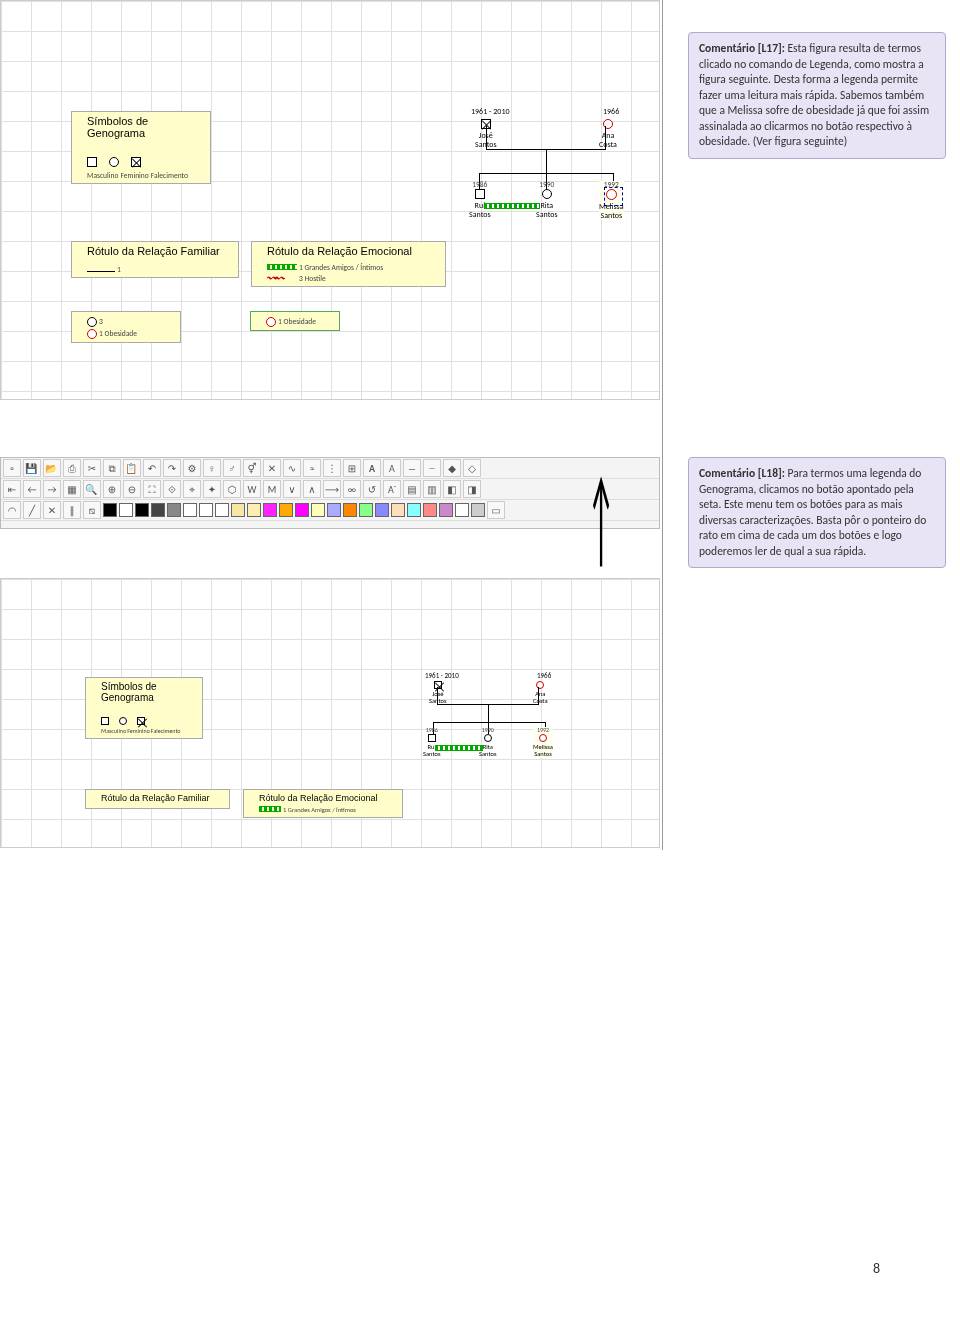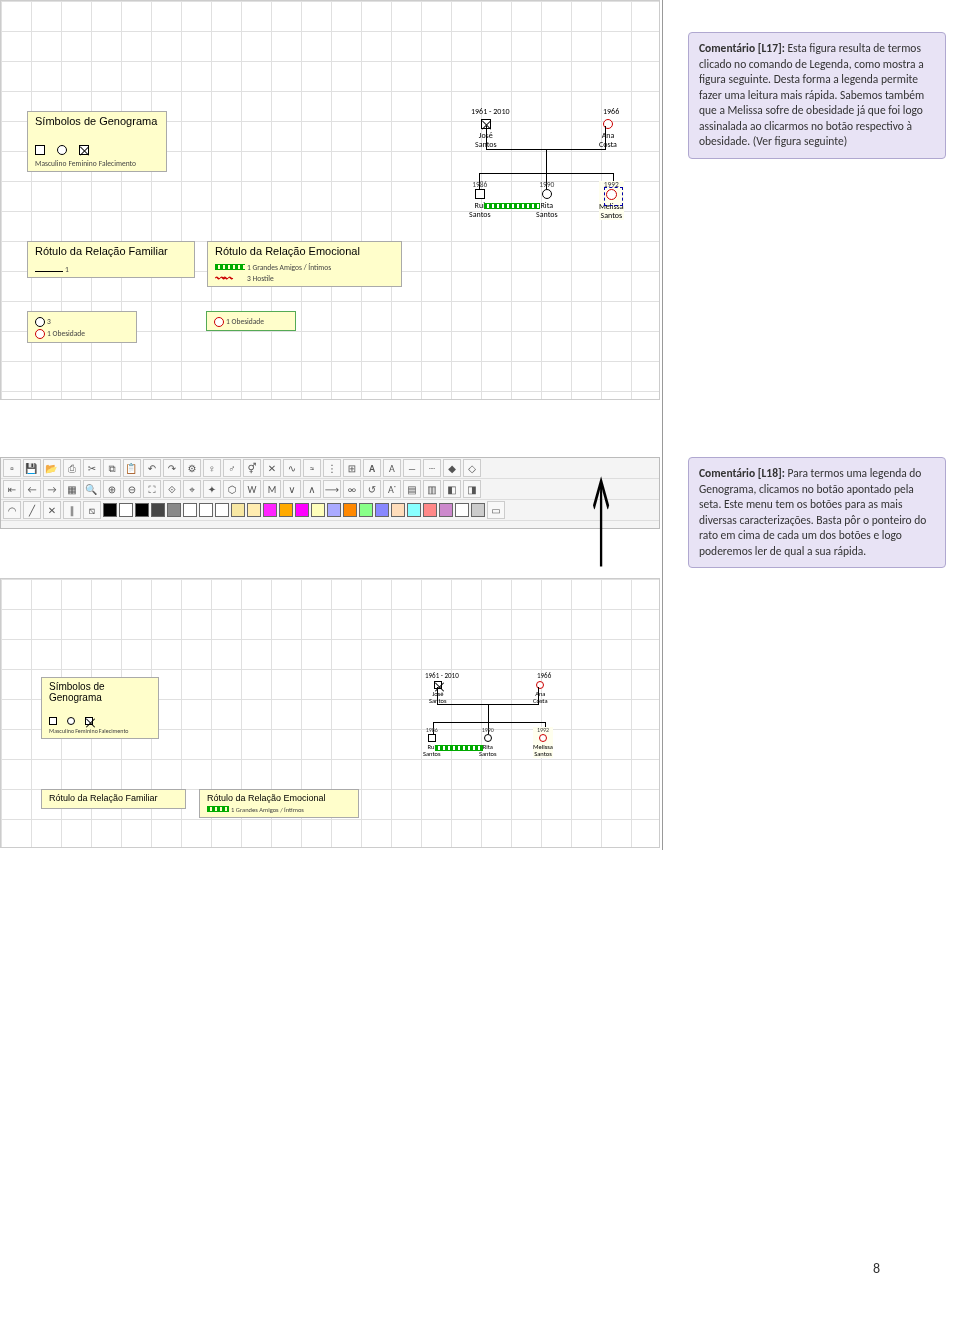--- a/index.html
+++ b/index.html
@@ -37,22 +37,23 @@
     overflow: hidden;
     background-image:
       linear-gradient(#e0e0e0 1px, transparent 1px),
       linear-gradient(90deg, #e0e0e0 1px, transparent 1px);
     background-size: 30px 30px;
   }
   .legend-card {
     position: absolute;
     background: #fffecb;
     border: 1px solid #aaa;
-    padding: 3px 7px;
+    padding: 3px 15px;
     font-size: 9px;
+    margin-left: 44px;
   }
   .legend-card .title { font-family: Arial; font-size: 11px; color: #000; }
   .sym { display: inline-block; vertical-align: middle; }
   .sq { width: 10px; height: 10px; border: 1px solid #000; background:#fff; }
   .ci { width: 10px; height: 10px; border: 1px solid #000; border-radius:50%; background:#fff;}
   .ci-red { width: 10px; height: 10px; border: 1.5px solid #c00; border-radius:50%; background:#fff;}
   .xbox { width: 10px; height: 10px; border: 1px solid #000; background:#fff; position:relative;}
   .xbox::before,.xbox::after{content:"";position:absolute;top:-1px;left:4px;width:1px;height:12px;background:#000;}
   .xbox::before{transform:rotate(45deg);}
   .xbox::after{transform:rotate(-45deg);}
@@ -96,21 +97,21 @@
   }
   .tiny { font-size: 7.5px; color:#444; }
 </style>
 </head>
 <body>
 
 <div class="margin-line"></div>
 
 <div class="comment-box" style="top:32px; left:688px;">
   <span class="label">Comentário [L17]:</span>
-  <span>Esta figura resulta de termos clicado no comando de Legenda, como mostra a figura seguinte. Desta forma a legenda permite fazer uma leitura mais rápida. Sabemos também que a Melissa sofre de obesidade já que foi logo assinalada ao clicarmos no botão respectivo à obesidade. (Ver figura seguinte)</span>
+  <span>Esta figura resulta de termos clicado no comando de Legenda, como mostra a figura seguinte. Desta forma a legenda permite fazer uma leitura mais rápida. Sabemos também que a Melissa sofre de obesidade já que foi assim assinalada ao clicarmos no botão respectivo à obesidade. (Ver figura seguinte)</span>
 </div>
 
 <div class="fig-area" style="left:0; top:0; width:660px; height:400px;">
 
   <div class="legend-card" style="left:26px; top:110px; width:140px;">
     <div class="title">Símbolos de Genograma</div>
     <div style="margin-top:18px; display:flex; gap:12px;">
       <span class="sym sq"></span>
       <span class="sym ci"></span>
       <span class="sym xbox"></span>

